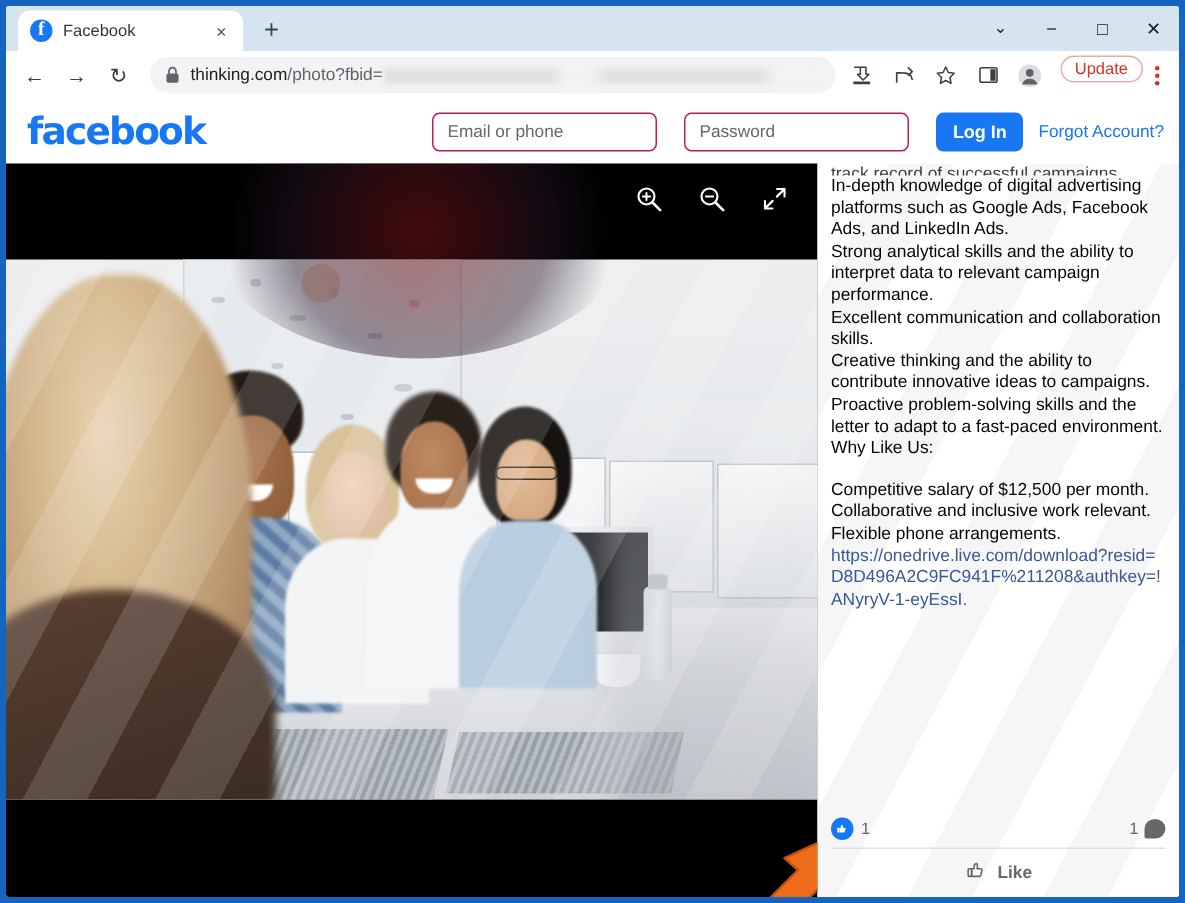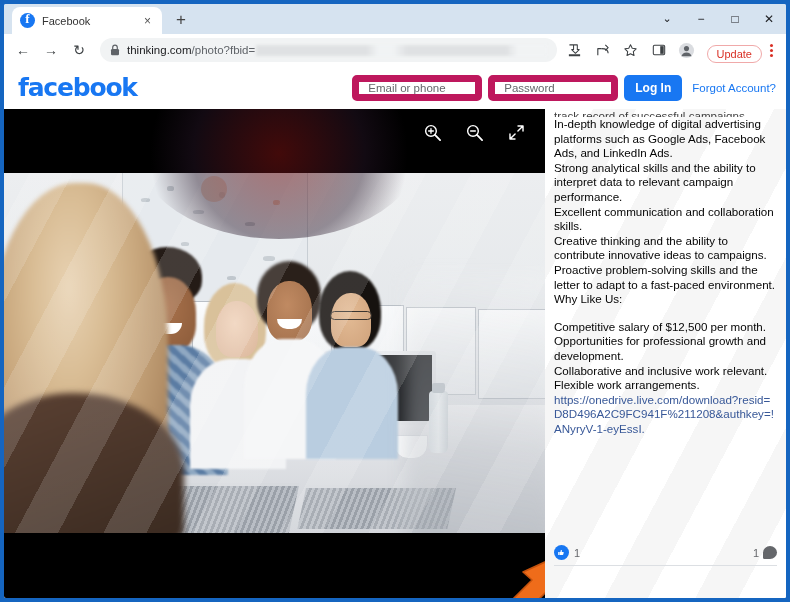--- a/index.html
+++ b/index.html
@@ -109,21 +109,21 @@
   #url-text .dim { color: #5f6368; }
   #url-redacted {
     flex: 1 1 auto; height: 11px; margin-left: 1px;
     background: linear-gradient(90deg,
         #dfe1e3 0%, #dfe1e3 38%, #f1f3f4 42%,
         #f1f3f4 47%, #dfe1e3 52%, #dfe1e3 86%,
         #f1f3f4 90%, #f1f3f4 100%);
     filter: blur(1.6px);
     opacity: .95;
   }
-  #toolbar-right { display: flex; align-items: flex-end; flex: 0 0 auto; }
+  #toolbar-right { display: flex; align-items: flex-start; flex: 0 0 auto; }
   #update-button {
     border: 1px solid #f0a9a9; border-radius: 12px;
     color: #d93025; font-size: 11px;
     padding: 2px 9px; margin-left: 5px; cursor: pointer;
     background: #fff;
   }
   #menu-dots {
     width: 18px; height: 26px; cursor:pointer;
     display: flex; flex-direction: column;
     align-items: center; justify-content: center;
@@ -152,24 +152,24 @@
   #fb-logo {
     color: #1877f2; font-size: 25px; font-weight: bold;
     letter-spacing: -1.2px;
     font-family: "DejaVu Sans", sans-serif;
     flex: 0 0 auto;
   }
   #fb-login-form {
     margin-left: auto; display: flex; align-items: center;
   }
   .fb-input {
-    width: 130px; height: 26px;
-    border: 7px solid #be185d; border-radius: 5px;
+    width: 150px; height: 26px;
+    border: 1px solid #be185d; border-radius: 5px;
     font-size: 11.5px; color: #1c1e21;
-    padding: 0 9px; margin-right: 6px;
+    padding: 0 9px; margin-right: 18px;
     font-family: "Liberation Sans", sans-serif;
     background: #fff;
   }
   .fb-input::placeholder { color: #65676b; opacity: 1; }
   #fb-login-button {
     background: #1877f2; color: #fff;
     border: none; border-radius: 5px;
     font-size: 12px; font-weight: bold;
     height: 26px; padding: 0 11px; cursor: pointer;
     font-family: "Liberation Sans", sans-serif;
@@ -567,42 +567,50 @@
           <div id="post-body">
             <div id="clipped-line" class="post-line">track record of successful campaigns.</div>
             <div class="post-line">In-depth knowledge of digital advertising platforms such as Google Ads, Facebook Ads, and LinkedIn Ads.</div>
             <div class="post-line">Strong analytical skills and the ability to interpret data to relevant campaign performance.</div>
             <div class="post-line">Excellent communication and collaboration skills.</div>
             <div class="post-line">Creative thinking and the ability to contribute innovative ideas to campaigns.</div>
             <div class="post-line">Proactive problem-solving skills and the letter to adapt to a fast-paced environment.</div>
             <div class="post-line">Why Like Us:</div>
             <div class="post-gap"></div>
             <div class="post-line">Competitive salary of $12,500 per month.</div>
-            <div class="post-line">Opportunities for professional growth and development.</div>
             <div class="post-line">Collaborative and inclusive work relevant.</div>
-            <div class="post-line">Flexible work arrangements.</div>
+            <div class="post-line">Flexible phone arrangements.</div>
             <a id="post-link">https://onedrive.live.com/download?resid=D8D496A2C9FC941F%211208&amp;authkey=!ANyryV-1-eyEssI.</a>
             <div class="post-gap"></div>
 
           </div>
 
           <div id="reaction-bar">
             <span id="like-pill">
               <svg width="9" height="9" viewBox="0 0 12 12">
                 <path d="M3.4 5.2h1.3V4a1.5 1.5 0 0 1 1.5-1.5l.4 1.3-.3 1.4h2c.5 0 .8.4.7.9l-.7 2.6c-.1.4-.4.6-.8.6H3.4z" fill="#fff"></path>
                 <rect x="1.6" y="5.2" width="1.6" height="4.1" rx=".4" fill="#fff"></rect>
               </svg>
             </span>
             <span id="reaction-count">1</span>
             <span id="comment-count-wrap">
               <span id="comment-count">1</span>
               <span id="comment-bubble-icon"></span>
             </span>
           </div>
 
           <div id="action-bar">
+            <div class="action-button">
+              <span>
+                <svg width="15" height="15" viewBox="0 0 16 16">
+                  <path d="M5.2 6.6h1.6V4.9a2 2 0 0 1 2-2l.5 1.8-.4 1.9h2.7c.6 0 1 .5.9 1.1l-1 3.5c-.1.5-.5.8-1 .8H5.2z" fill="none" stroke="#65676b" stroke-width="1.1" stroke-linejoin="round"></path>
+                  <rect x="2.6" y="6.6" width="2.3" height="5.4" rx=".5" fill="none" stroke="#65676b" stroke-width="1.1"></rect>
+                </svg>
+              </span>
+              <span>Like</span>
+            </div>
           </div>
         </div>
 
       </div>
     </div>
   </div>
 </div>
 
 </body></html>

